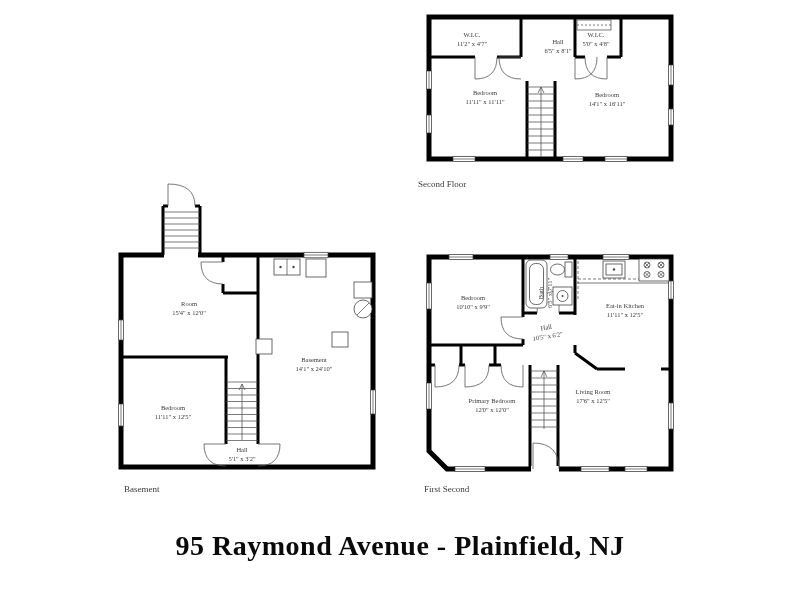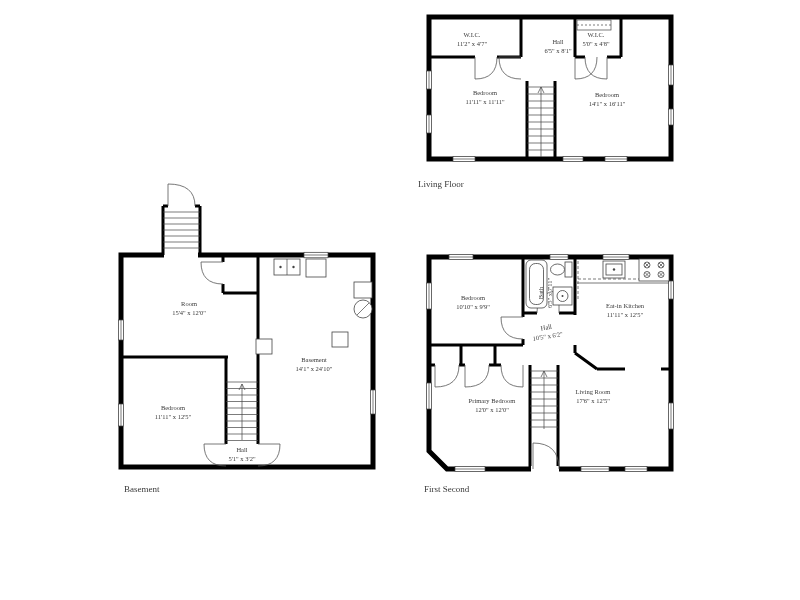--- a/index.html
+++ b/index.html
@@ -70,21 +70,21 @@
     </div>
     <div class="room-label" style="left:60px;top:84px">
       <span class="rname">Bedroom</span>
       <span class="rdims">11'11" x 11'11"</span>
     </div>
     <div class="room-label" style="left:182px;top:86px">
       <span class="rname">Bedroom</span>
       <span class="rdims">14'1" x 16'11"</span>
     </div>
   </div>
-  <div class="floor-caption" style="left:418px;top:179px">Living Floor</div>
+  <div class="floor-caption" style="left:418px;top:179px">Second Floor</div>
 
   <div class="plan" style="left:118px;top:182px;width:260px;height:290px">
     <svg width="260" height="290" viewBox="0 0 260 290">
       <rect x="3" y="73" width="252" height="212" fill="#fff" stroke="#000" stroke-width="5"></rect>
       <rect x="46" y="69.8" width="34" height="6.4" fill="#fff"></rect>
       <g>
         <path stroke="#000" stroke-width="3" fill="none" d="M45 24V73M82 24V73M45 24H50M77 24H82"></path>
         <path class="tread" d="M45 30H82M45 36H82M45 42H82M45 48H82M45 54H82M45 60H82M45 66H82"></path>
         <path class="thin" d="M50 24V2M50 2Q77 2 77 24"></path>
       </g>
@@ -221,13 +221,14 @@
       <span class="rname">Primary Bedroom</span>
       <span class="rdims">12'0" x 12'0"</span>
     </div>
     <div class="room-label" style="left:168px;top:143px">
       <span class="rname">Living Room</span>
       <span class="rdims">17'6" x 12'5"</span>
     </div>
   </div>
   <div class="floor-caption" style="left:424px;top:484px">First Second</div>
 
+  <div id="title">95 Raymond Avenue - Plainfield, NJ</div>
 </div>
 
 </body></html>

